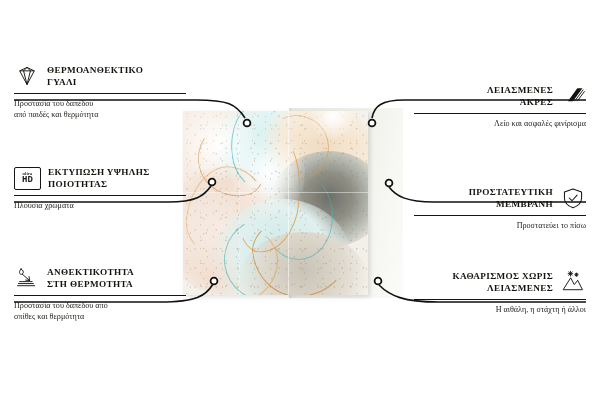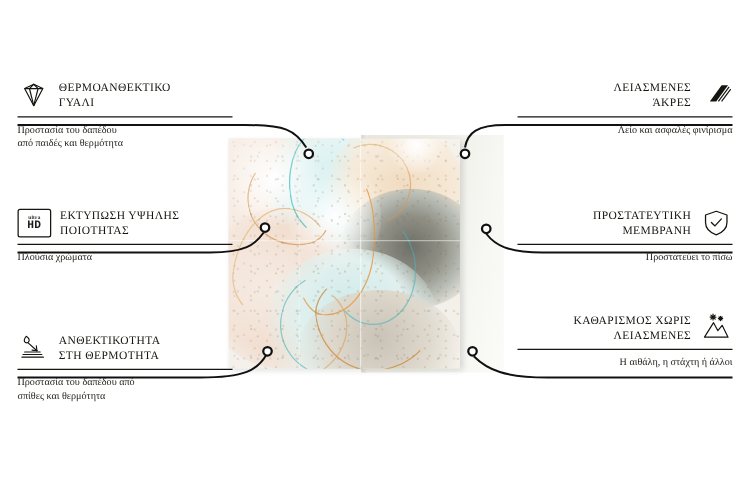--- a/index.html
+++ b/index.html
@@ -94,22 +94,22 @@
         linear-gradient(180deg, rgba(255,255,255,.22) 0%, rgba(255,255,255,0) 18%);}
   .refl-v{position:absolute;left:57%;top:0;width:1px;height:100%;background:rgba(255,255,255,.55);}
   .refl-h{position:absolute;left:0;top:44%;width:100%;height:1px;background:rgba(255,255,255,.45);}
   .refl-v2{position:absolute;left:30%;top:0;width:1px;height:100%;background:rgba(255,255,255,.28);}
   .glare{position:absolute;right:6%;top:-10%;width:26%;height:26%;border-radius:50%;
       background:radial-gradient(circle,#ffffff 0%, rgba(255,255,255,0) 70%);}
 
   
   .feat{position:absolute;width:172px;}
   .feat .head{display:flex;align-items:center;gap:7px;}
-  .feat.right .head{flex-direction:row-reverse;}
-  .titles{font-size:9.2px;letter-spacing:.35px;line-height:12.4px;font-weight:normal;color:#15150f;}
+  .feat.right .head{flex-direction:row-reverse;margin-top:20px;}
+  .titles{font-size:9.2px;letter-spacing:.35px;line-height:12.4px;font-weight:bold;color:#15150f;}
   .feat.left .titles{text-align:left;}
   .feat.right .titles{text-align:right;}
   .rule{height:0;border-top:1.3px solid #15150f;margin-top:4px;}
   .desc{font-size:8.1px;line-height:11px;color:#23231d;margin-top:4px;}
   .feat.right .desc{text-align:right;}
   .ico{width:26px;height:24px;flex:0 0 26px;display:block;}
 
   .f1{left:14px;top:64px;}
   .f2{left:14px;top:166px;}
   .f3{left:14px;top:266px;}

